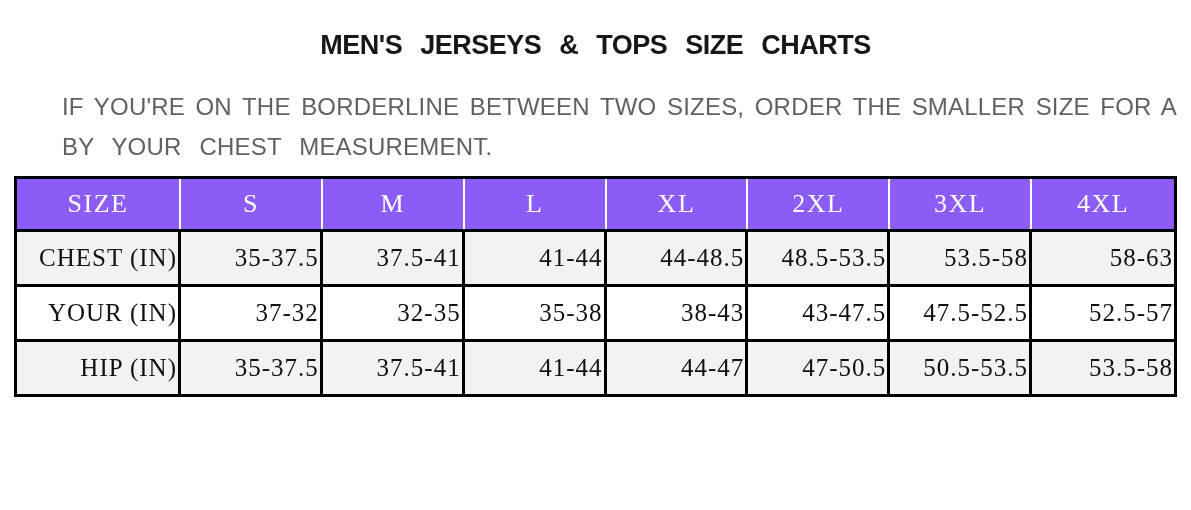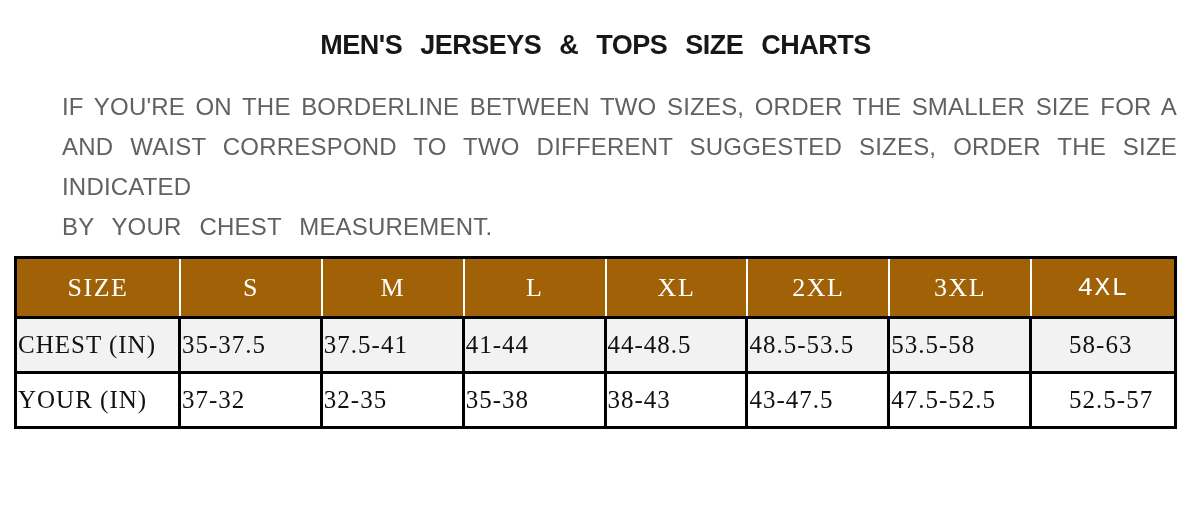--- a/index.html
+++ b/index.html
@@ -44,52 +44,51 @@
     width: 1163px;
     margin: 0 14px;
     border-collapse: separate;
     border-spacing: 0;
     border: 3px solid #000000;
     table-layout: fixed;
     font-family: "Liberation Serif", serif;
     color: #111111;
   }
   table.size-chart th {
-    background: #a16207;
+    background: #8b5cf6;
     color: #ffffff;
     font-weight: normal;
     font-size: 26px;
     letter-spacing: 1.5px;
-    height: 57px;
+    height: 50px;
     text-align: center;
     vertical-align: middle;
     border-right: 2px solid #ffffff;
   }
-  table.size-chart th:last-child { border-right: 0; font-family: Liberation Mono, monospace; }
+  table.size-chart th:last-child { border-right: 0; }
   table.size-chart td {
     font-size: 25px;
     letter-spacing: 1px;
     height: 55px;
-    text-align: left;
+    text-align: right;
     vertical-align: middle;
     border-top: 3px solid #000000;
     border-right: 3px solid #000000;
     background: #ffffff;
   }
   table.size-chart td:last-child { border-right: 0; padding-left: 37px; }
   table.size-chart tr.stripe td { background: #f2f2f2; }
 </style>
 </head>
 <body>
 
 <h1 class="page-title">MEN'S JERSEYS &amp; TOPS SIZE CHARTS</h1>
 
 <div class="intro">
   <div class="line">IF YOU'RE ON THE BORDERLINE BETWEEN TWO SIZES, ORDER THE SMALLER SIZE FOR A</div>
-  <div class="line">AND WAIST CORRESPOND TO TWO DIFFERENT SUGGESTED SIZES, ORDER THE SIZE INDICATED</div>
   <div class="line last">BY YOUR CHEST MEASUREMENT.</div>
 </div>
 
 <table class="size-chart">
   <colgroup>
     <col style="width:164px">
     <col>
       <col>
       <col>
       <col>
@@ -123,14 +122,24 @@
     <tr>
       <td>YOUR (IN)</td>
       <td>37-32</td>
       <td>32-35</td>
       <td>35-38</td>
       <td>38-43</td>
       <td>43-47.5</td>
       <td>47.5-52.5</td>
       <td>52.5-57</td>
     </tr>
+    <tr class="stripe">
+      <td>HIP (IN)</td>
+      <td>35-37.5</td>
+      <td>37.5-41</td>
+      <td>41-44</td>
+      <td>44-47</td>
+      <td>47-50.5</td>
+      <td>50.5-53.5</td>
+      <td>53.5-58</td>
+    </tr>
   </tbody>
 </table>
 
 </body></html>

